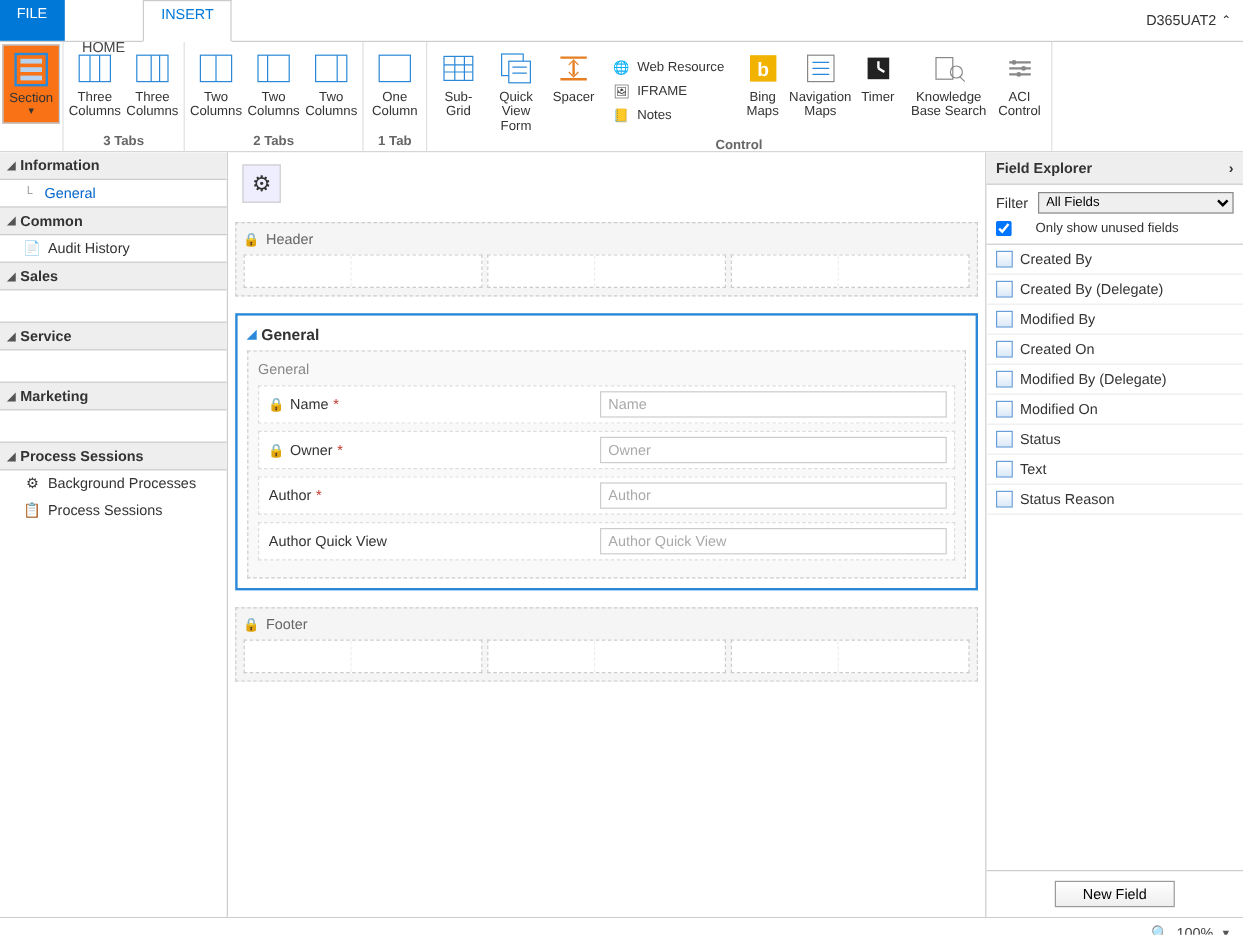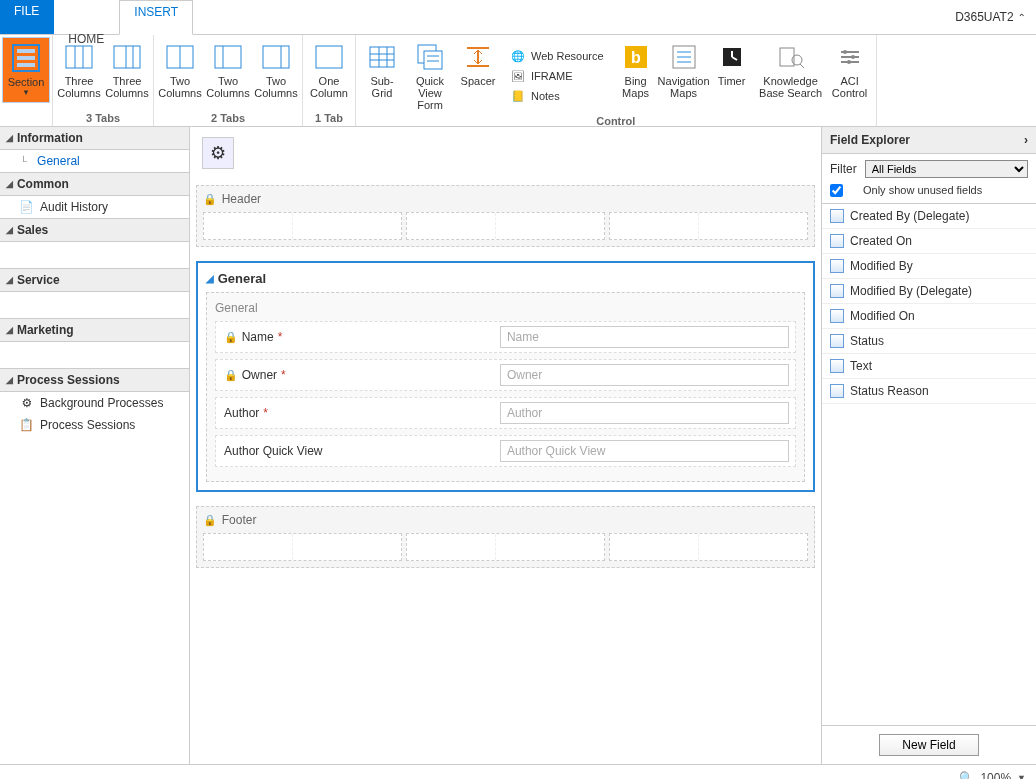--- a/index.html
+++ b/index.html
@@ -433,29 +433,33 @@
         <option>All Fields</option>
       </select>
     </div>
     <div class="unused-row">
       <input type="checkbox" checked="" style="">
       <span>Only show unused fields</span>
     </div>
     <div class="field-list">
       <div class="field-item">
           <span class="field-icon"></span>
+          <span>Created By</span>
+        </div>
+      <div class="field-item">
+          <span class="field-icon"></span>
           <span>Created By (Delegate)</span>
         </div>
       <div class="field-item">
           <span class="field-icon"></span>
+          <span>Modified By</span>
+        </div>
+      <div class="field-item">
+          <span class="field-icon"></span>
           <span>Created On</span>
-        </div>
-      <div class="field-item">
-          <span class="field-icon"></span>
-          <span>Modified By</span>
         </div>
       <div class="field-item">
           <span class="field-icon"></span>
           <span>Modified By (Delegate)</span>
         </div>
       <div class="field-item">
           <span class="field-icon"></span>
           <span>Modified On</span>
         </div>
       <div class="field-item">

